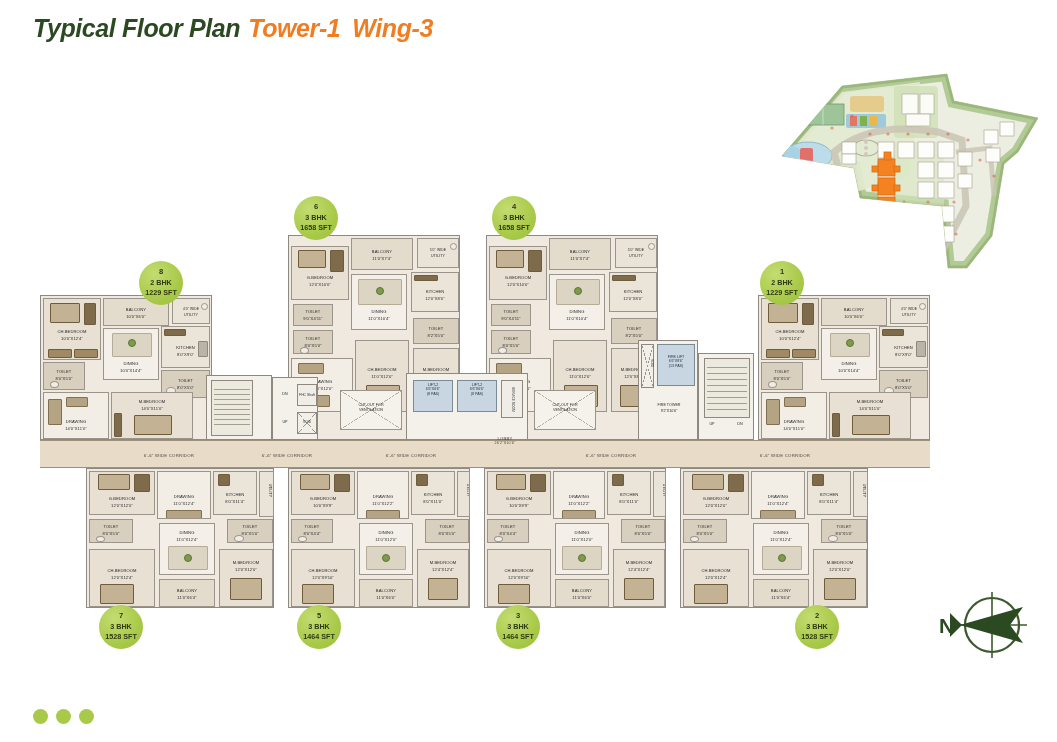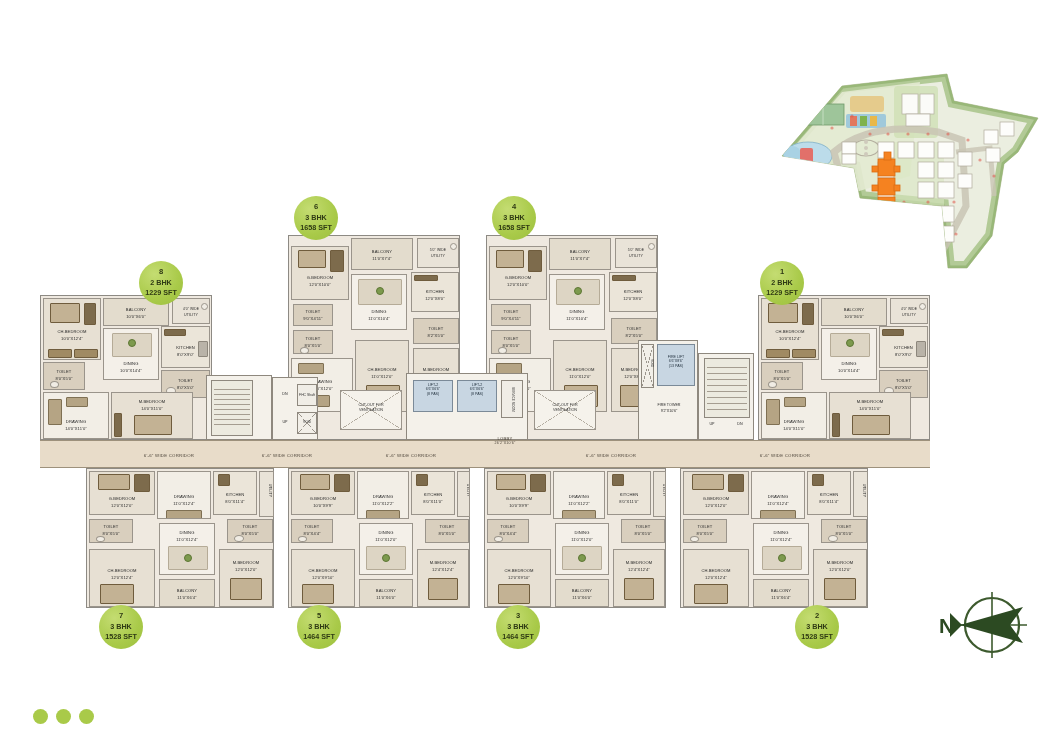--- a/index.html
+++ b/index.html
@@ -134,20 +134,23 @@
 
   
   #dots { position:absolute; left:33px; top:709px; display:flex; gap:8px; }
   .dot { width:15px; height:15px; border-radius:50%; background:#a9ca49; }
 </style>
 </head>
 <body>
 
 <div id="page">
 
+  <div id="title">
+    <span class="t-dark">Typical Floor Plan</span><span class="t-orange">Tower-1</span><span class="t-orange2">Wing-3</span>
+  </div>
 
   <div id="sitemap">
     <svg width="300" height="220" viewBox="0 0 300 220">
       <defs>
         <clipPath id="siteclip">
           <path d="M40,100 L100,30 L205,18 L212,45 L296,62 L276,96 L262,108 L250,180 L225,212 L206,212 L200,150 L118,142 L112,112 Z"></path>
         </clipPath>
       </defs>
 
       <path d="M40,100 L100,30 L205,18 L212,45 L296,62 L276,96 L262,108 L250,180 L225,212 L206,212 L200,150 L118,142 L112,112 Z" fill="#ebeee0" stroke="#c8d0b4" stroke-width="1"></path>

